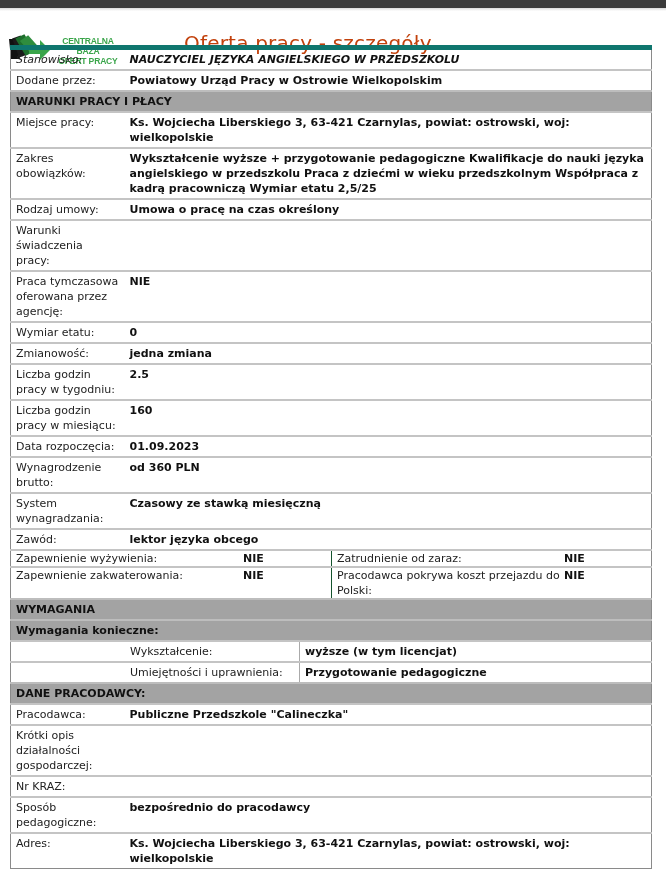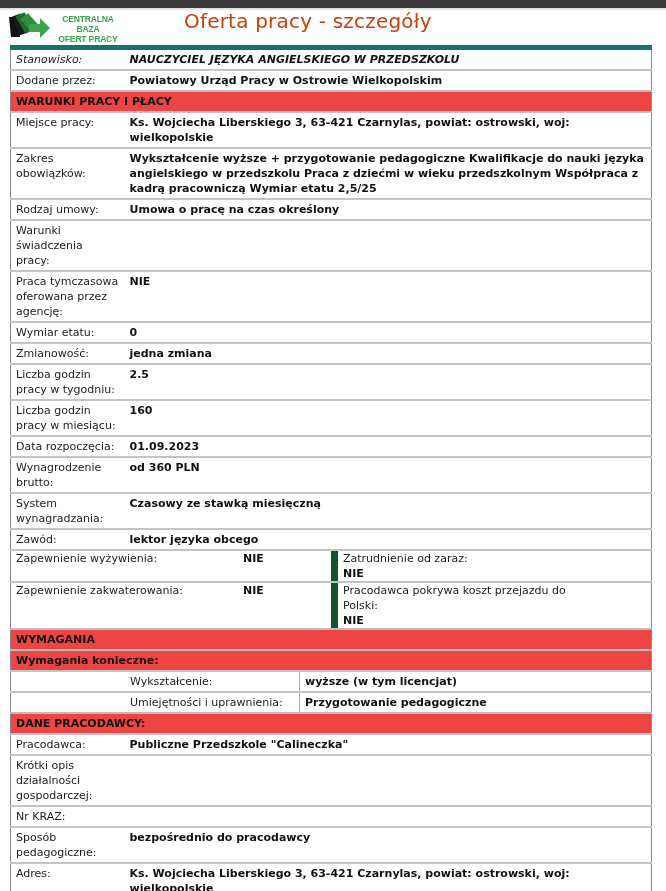--- a/index.html
+++ b/index.html
@@ -1,35 +1,35 @@
 <!DOCTYPE html>
 <html><head>
   <meta charset="utf-8">
   <style>
     * { box-sizing: border-box; margin: 0; padding: 0; }
     html, body { width: 666px; height: 891px; overflow: hidden; background: #ffffff; }
     body { font-family: "DejaVu Sans", sans-serif; font-size: 11px; color: #111; position: relative; }
     .topbar { position: absolute; left: 0; top: 0; width: 666px; height: 8px; background: #3a3a3a; }
     .topshade { position: absolute; left: 0; top: 8px; width: 666px; height: 3px; background: linear-gradient(#d8d8d8, #fff); }
-    .header { position: absolute; left: 0; top: 7px; width: 656px; height: 34px; text-decoration: underline; }
+    .header { position: absolute; left: 0; top: 29px; width: 656px; height: 34px; text-decoration: underline; }
     .logo { position: absolute; left: 9px; top: 4px; width: 130px; height: 28px; }
     .logo svg { position: absolute; left: 0; top: 0; }
     .logo-text { position: absolute; left: 43px; top: 3px; color: #3aa54a; font-weight: bold; font-size: 9.5px; line-height: 10px; text-align: center; width: 80px; font-family: "Liberation Sans", sans-serif; letter-spacing: -0.2px; transform: scaleX(0.9); transform-origin: left top; }
     .page-title { position: absolute; left: 184px; top: 2px; font-size: 20px; font-family: "DejaVu Sans", sans-serif; color: #c2410c; font-weight: normal; letter-spacing: 0.2px; }
 
     table.main { position: absolute; left: 10px; top: 45px; width: 642px; border-collapse: collapse; border: 1px solid #8a8a8a; table-layout: fixed; }
     table.main td { border-top: 2px solid #c4c4c4; vertical-align: top; padding: 2px 5px 2px 5px; line-height: 15px; }
     table.main tr:first-child td { border-top: 5px solid #0f766e; font-style: italic; }
     td.label { width: 114px; color: #222; font-weight: normal; }
     td.value { font-weight: bold; color: #111; }
-    tr.section td { background: #ef4444; font-weight: bold; border-top: 2px solid #bdbdbd; }
+    tr.section td { background: #a3a3a3; font-weight: bold; border-top: 2px solid #bdbdbd; }
     td.split { padding: 0 !important; }
     .quad { display: flex; width: 100%; }
     .quad .half { width: 50%; display: flex; padding: 0 5px; }
-    .quad .half + .half { border-left: 7px solid #14532d; flex-direction: column; }
+    .quad .half + .half { border-left: 1px solid #14532d; }
     .quad .ql { color: #222; }
     .quad .half:first-child .ql { width: 227px; }
     .quad .half:last-child .ql { width: 227px; }
     .quad .qv { font-weight: bold; }
     .req { display: flex; width: 100%; }
     .req .r0 { width: 114px; }
     .req .r1 { width: 174px; padding: 2px 5px; color: #222; }
     .req .r2 { flex: 1; padding: 2px 5px; font-weight: bold; border-left: 1px solid #aaa; }
   </style>
 </head>

